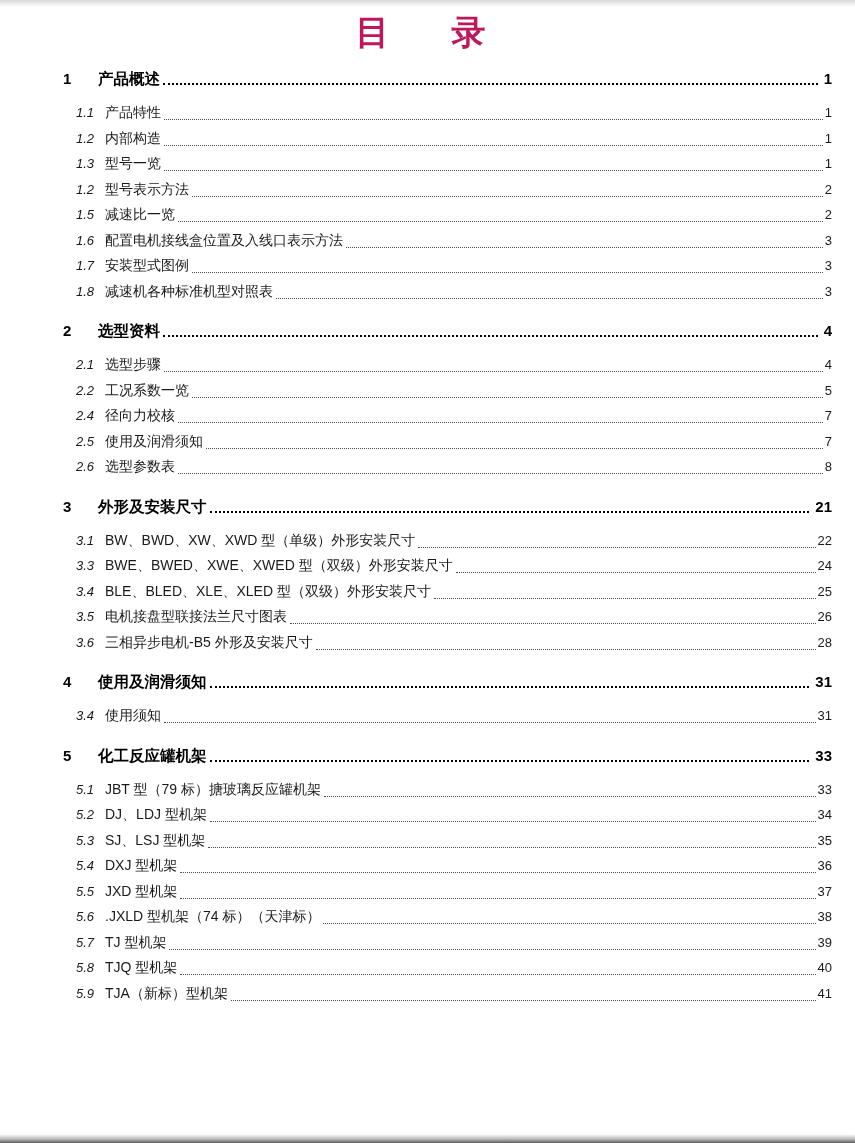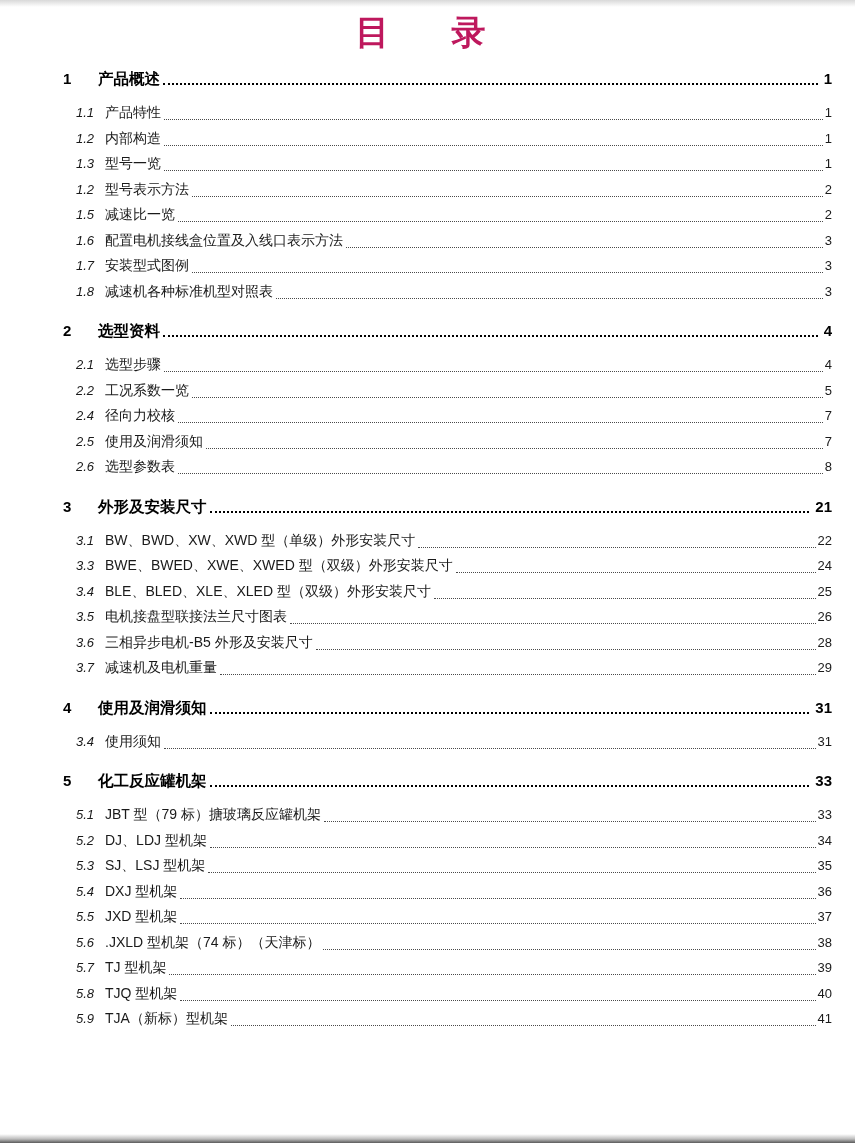--- a/index.html
+++ b/index.html
@@ -235,26 +235,20 @@
     <span class="pg">26</span>
   </div>
 
   <div class="row item">
     <span class="num">3.6</span>
     <span class="ttl">三相异步电机-B5 外形及安装尺寸</span>
     <span class="leader"></span>
     <span class="pg">28</span>
   </div>
 
-  <div class="row item">
-    <span class="num">3.7</span>
-    <span class="ttl">减速机及电机重量</span>
-    <span class="leader"></span>
-    <span class="pg">29</span>
-  </div>
 </div>
   </section>
 
   <section class="toc-section">
     <div class="row head">
       <span class="num">4</span>
       <span class="ttl">使用及润滑须知</span>
       <span class="leader"></span>
       <span class="pg">31</span>
     </div>

